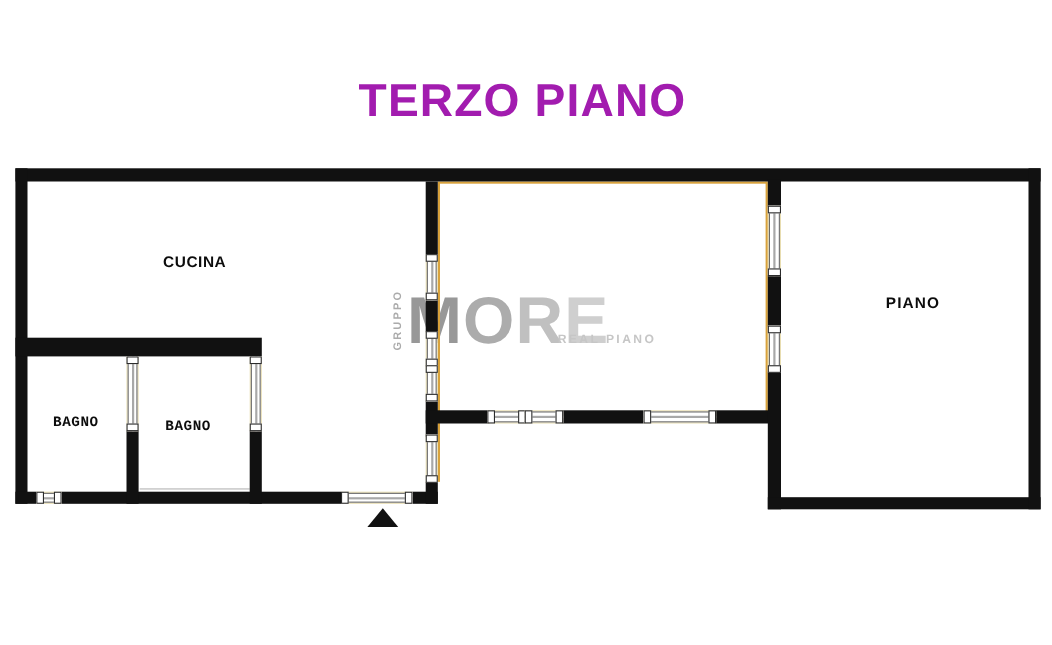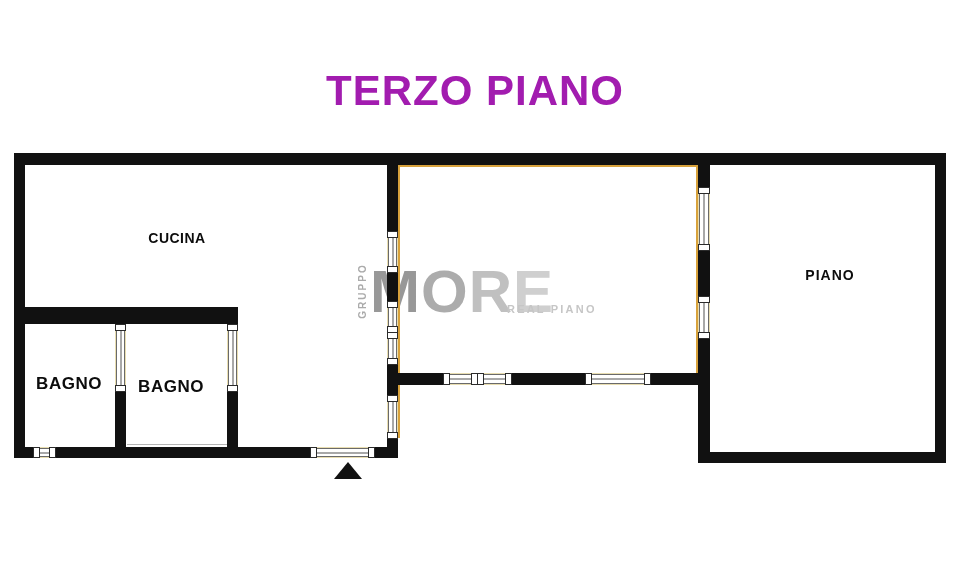--- a/index.html
+++ b/index.html
@@ -14,21 +14,21 @@
     position:absolute;transform:translate(-50%,-50%);
     color:#0c0c0c;font-weight:bold;white-space:nowrap;z-index:6;
   }
   #title{
     position:absolute;left:475px;top:67px;transform:translateX(-50%);
     font-size:42px;font-weight:bold;letter-spacing:1px;color:#a21caf;
     white-space:nowrap;z-index:6;
   }
   .lbl-big{font-size:14px;letter-spacing:0.5px;}
   .lbl-sogg{font-size:21px;letter-spacing:0.5px;}
-  .lbl-small{font-size:17px;letter-spacing:0.5px;}
+  .lbl-small{font-size:13px;letter-spacing:0.5px;font-family:Liberation Mono, monospace;}
 
   .wall{position:absolute;z-index:3;}
   .accent{position:absolute;z-index:2;}
   .hairline{position:absolute;z-index:2;background:#b4b4b4;}
 
   
   .op{position:absolute;z-index:4;}
   .op .body{position:absolute;background:#ffffff;}
   .op-h .body{left:0;right:0;top:1px;bottom:1px;border-top:1px solid #6a6a6a;border-bottom:1px solid #6a6a6a;}
   .op-h .body::after{content:'';position:absolute;left:0;right:0;top:50%;margin-top:-1px;height:2px;background:#a8a8a8;}

